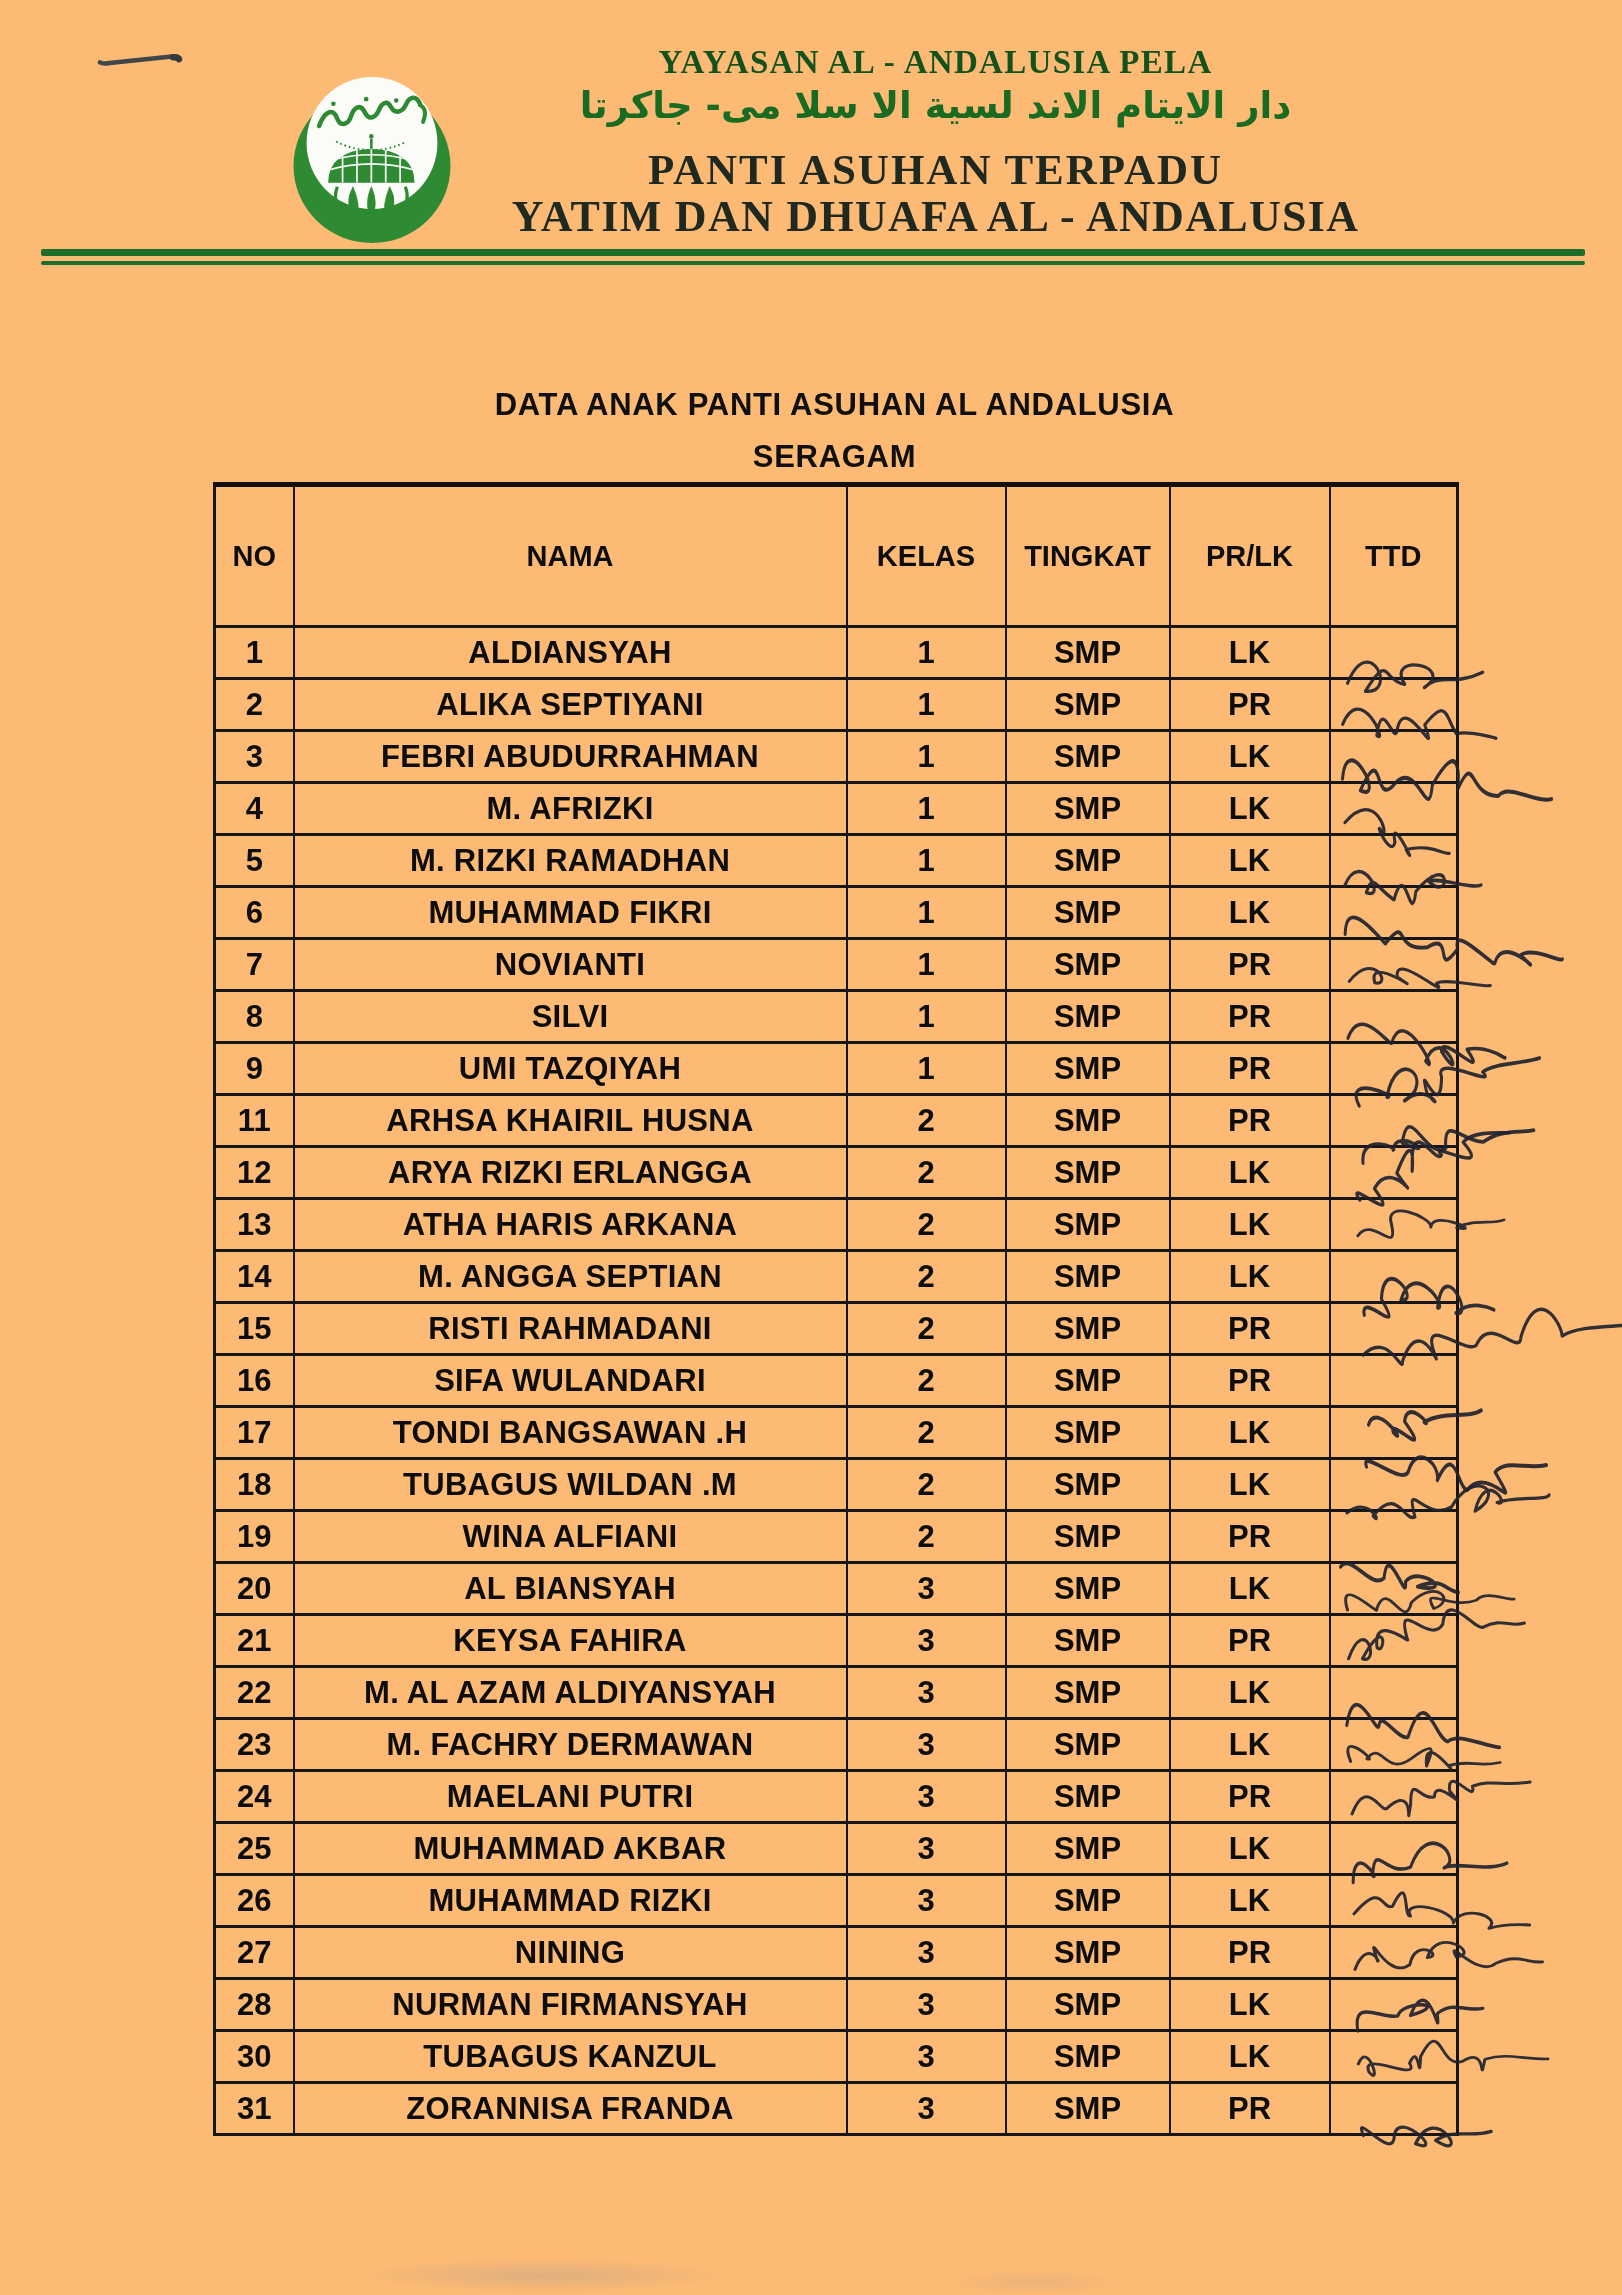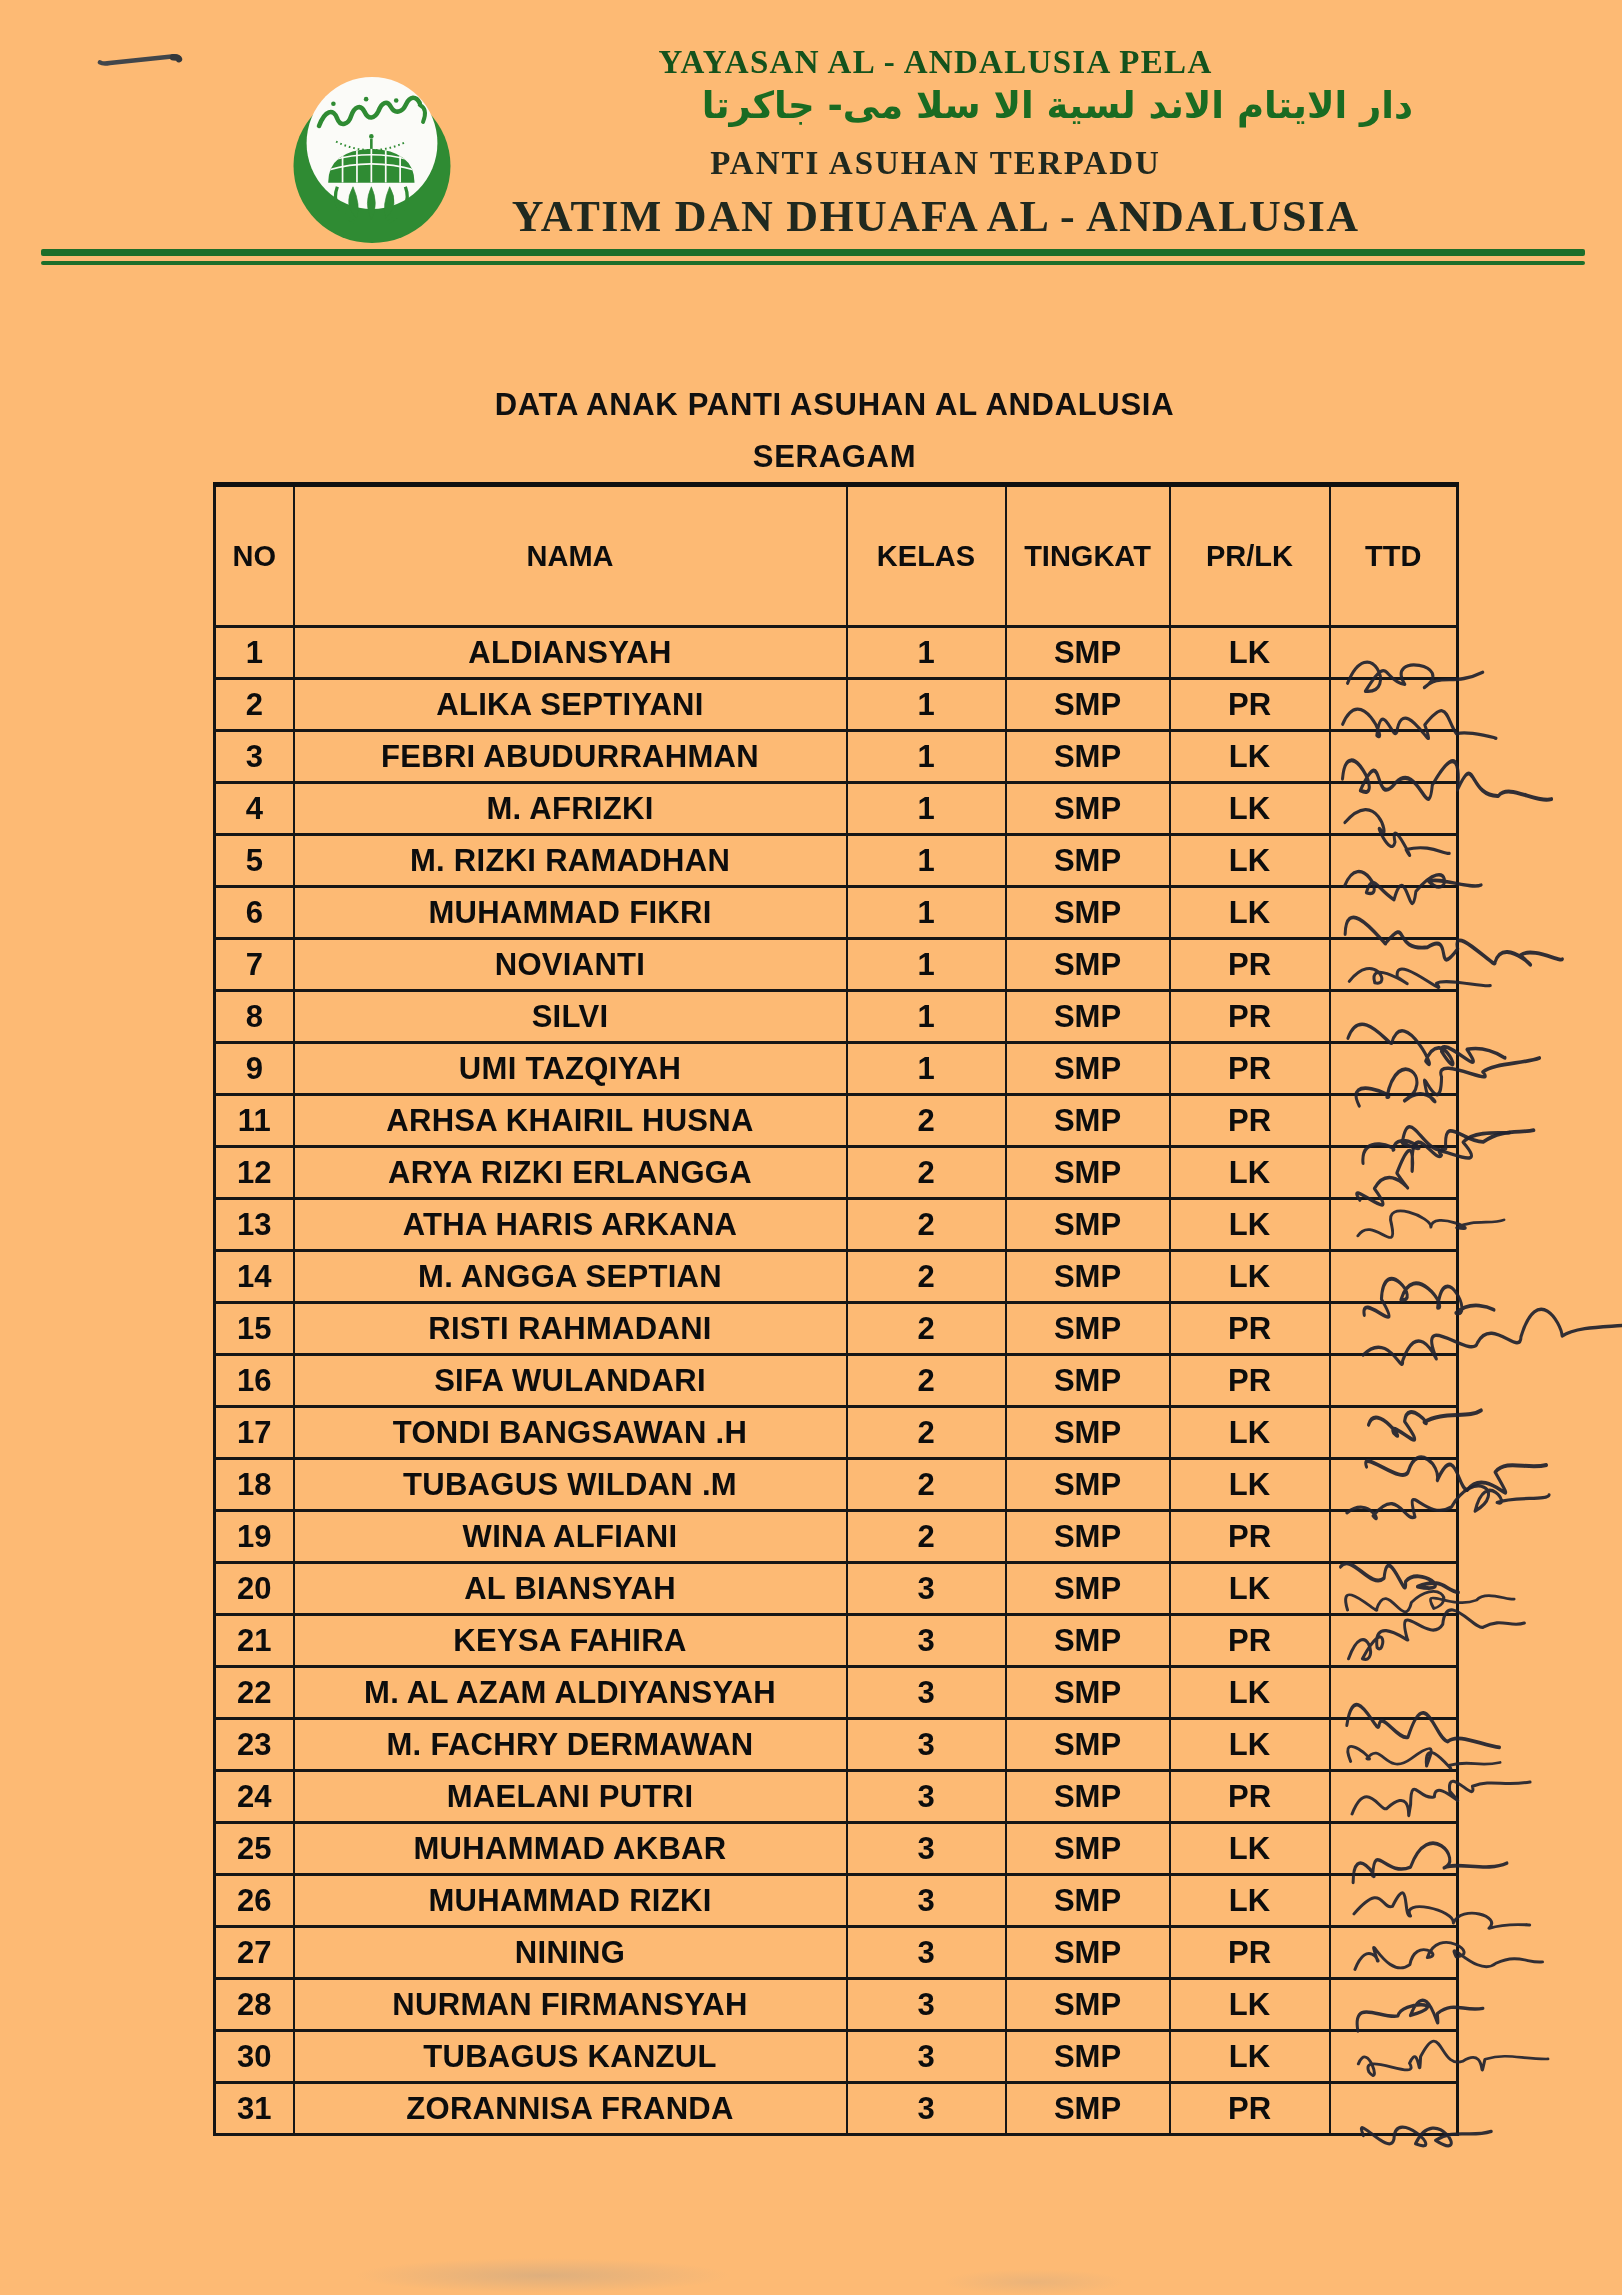--- a/index.html
+++ b/index.html
@@ -11,24 +11,24 @@
   
   .pen-mark{position:absolute;left:96px;top:48px;width:98px;height:19.6px;}
   
   .logo{position:absolute;left:285px;top:71px;width:174px;height:174px;}
   .head-text{position:absolute;left:458px;top:0;width:955px;text-align:center;}
   .h1{position:absolute;top:44px;width:100%;
       font-family:"Liberation Serif","DejaVu Serif",serif;font-weight:bold;
       font-size:33px;color:#14521c;letter-spacing:1.3px;}
   .h2{position:absolute;top:84px;width:100%;direction:rtl;
       font-family:"DejaVu Sans",sans-serif;font-weight:bold;
-      font-size:37px;color:#1a6b22;text-align:right;}
+      font-size:37px;color:#1a6b22;}
   .h3{position:absolute;top:145px;width:100%;
       font-family:"Liberation Serif","DejaVu Serif",serif;font-weight:bold;
-      font-size:33px;color:#20291f;letter-spacing:2px;}
+      font-size:43px;color:#20291f;letter-spacing:2px;}
   .h4{position:absolute;top:191px;width:100%;
       font-family:"Liberation Serif","DejaVu Serif",serif;font-weight:bold;
       font-size:44px;color:#20291f;letter-spacing:1.3px;}
   
   .sep{position:absolute;left:41px;top:249px;width:1544px;}
   .sep-thick{height:7.2px;background:#1d6e2a;border-radius:2px;}
   .sep-thin{height:3.9px;background:#1d6e2a;margin-top:4.6px;border-radius:2px;}
   
   .doc-title{position:absolute;left:213px;top:387px;width:1243px;text-align:center;color:#101010;}
   .t1{font-size:31px;font-weight:bold;letter-spacing:0.7px;}

